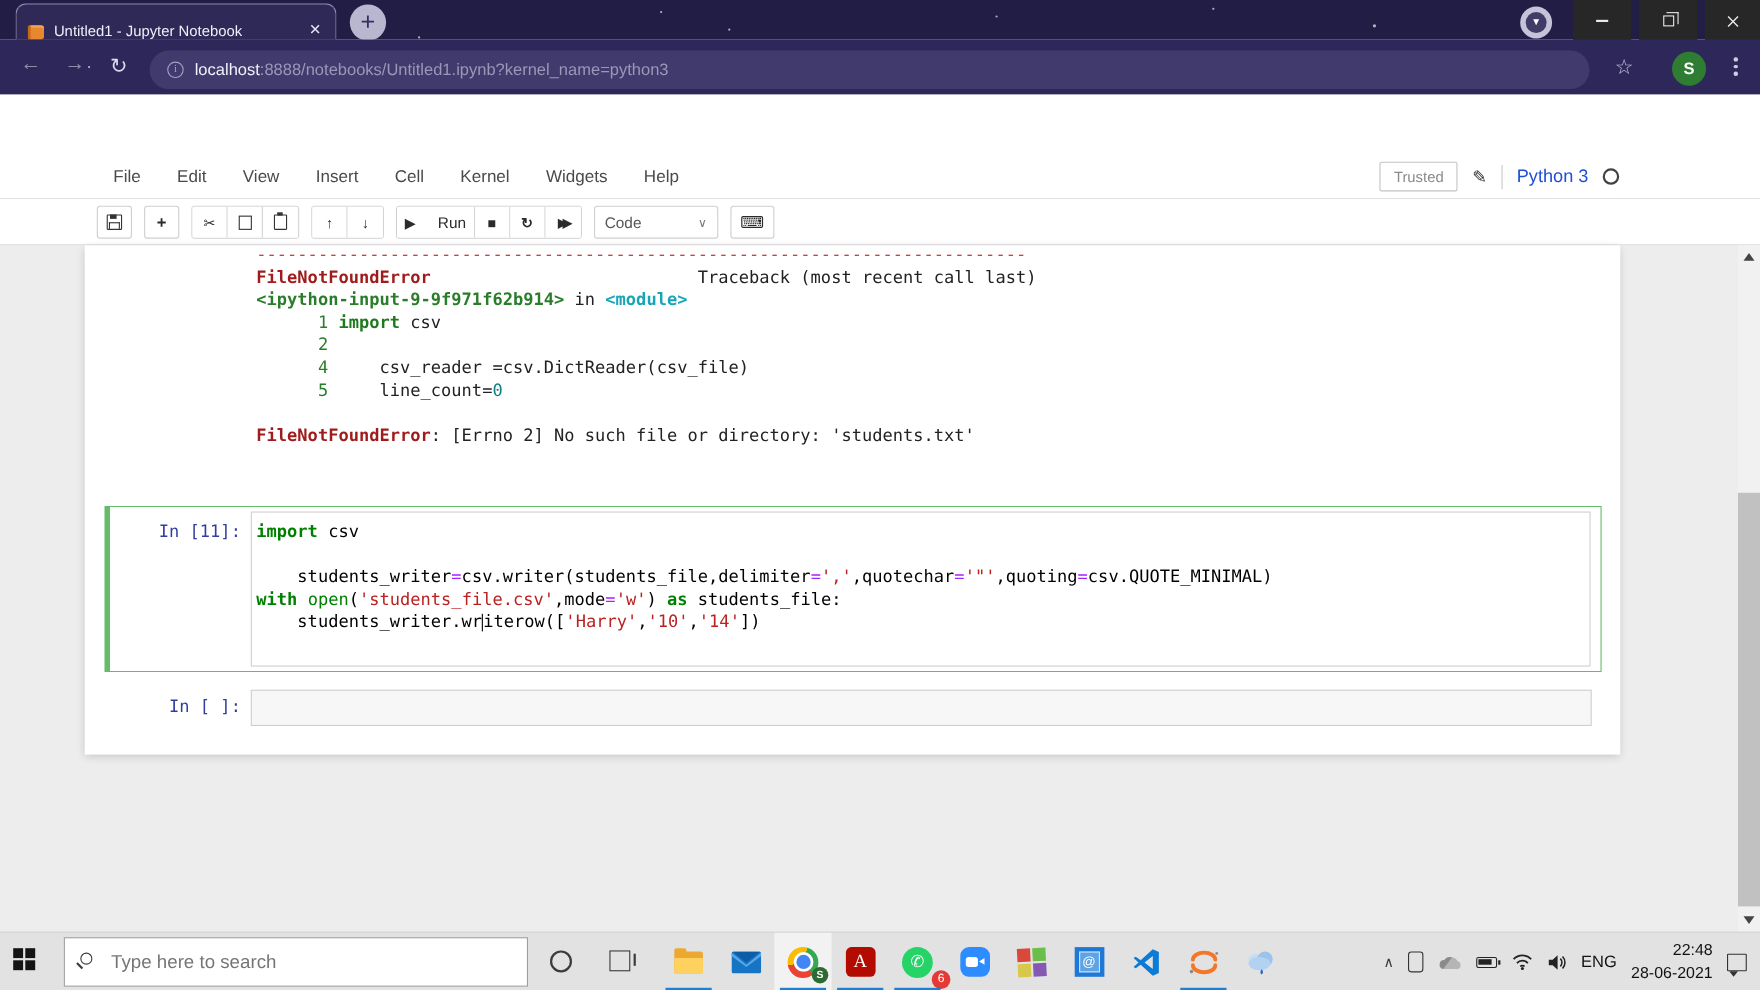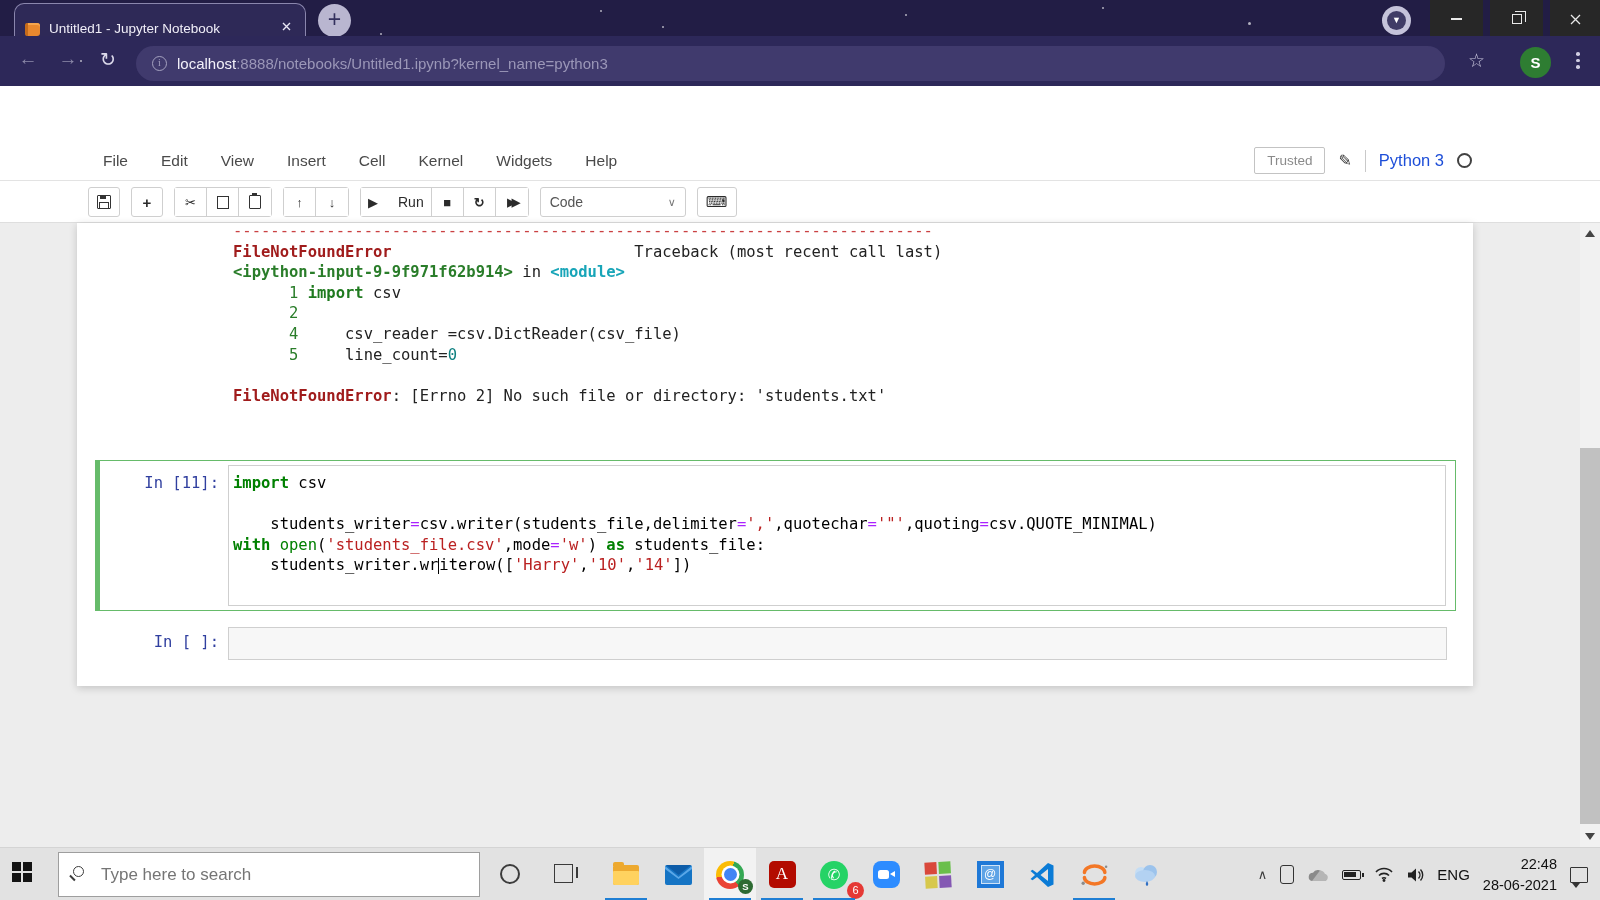--- a/index.html
+++ b/index.html
@@ -81,21 +81,21 @@
   .g16 { font-size:15px; }
   .floppy { width:14px; height:14px; border:1.7px solid #333; border-radius:1px; position:relative; }
   .floppy:before { content:""; position:absolute; left:2px; top:-1px; width:6px; height:4px; background:#333; }
   .floppy:after  { content:""; position:absolute; left:1px; bottom:0; width:8px; height:5px; border:1.4px solid #333; border-bottom:none;}
   .copyic { width:12px; height:13px; border:1.6px solid #333; position:relative; background:#fff; }
   .copyic:before { content:""; position:absolute; left:2.5px; top:-4.5px; width:9px; height:11px; border:1.6px solid #333; border-bottom:none; border-left:none; background:#fff; z-index:-1;}
   .pasteic { width:12px; height:14px; border:1.6px solid #333; border-radius:1px; position:relative; }
   .pasteic:before { content:""; position:absolute; left:2px; top:-3px; width:5px; height:3px; background:#333; }
   .runlbl { font-size:14px; margin-left:20px; }
   .ffwd b { letter-spacing:-4px; font-size:11px; }
-  #celltype { width:146px; height:30px; border:1px solid #cfcfcf; border-radius:3px; display:flex;
+  #celltype { width:113px; height:30px; border:1px solid #cfcfcf; border-radius:3px; display:flex;
               align-items:center; padding:0 9px; font-size:14px; color:#555; justify-content:space-between; }
   #kbbtn { width:40px; }
 
   
   #content { left:0; top:223px; width:1600px; height:624px; background:#ededed; }
   #nbcontainer { left:77px; top:0; width:1396px; height:463px; background:#fff;
                  box-shadow:0 2px 8px rgba(0,0,0,.18); }
   .cl { white-space:pre; height:20.6px; line-height:20.6px; font-family:"DejaVu Sans Mono",monospace; font-size:15.5px; }
   #traceback { left:156px; top:-2px; }
   .tb-dash { color:#ca4142; } .tb-err { color:#a01c1c; font-weight:bold; }

